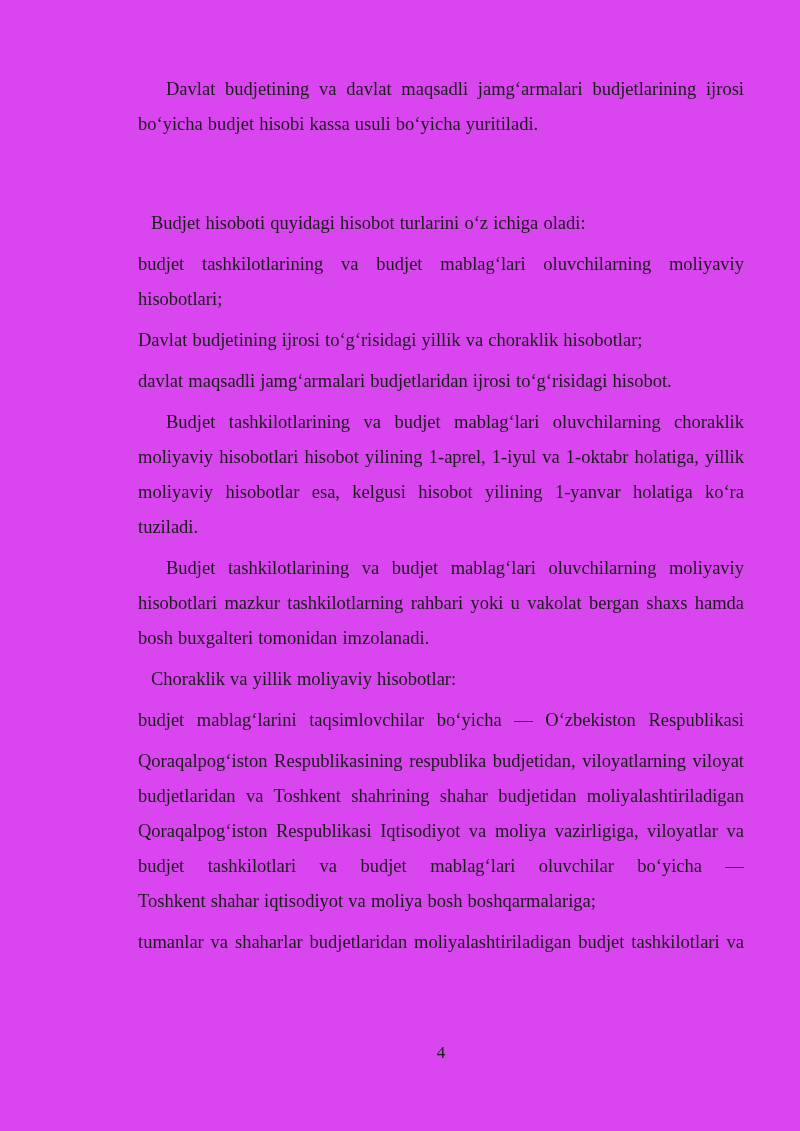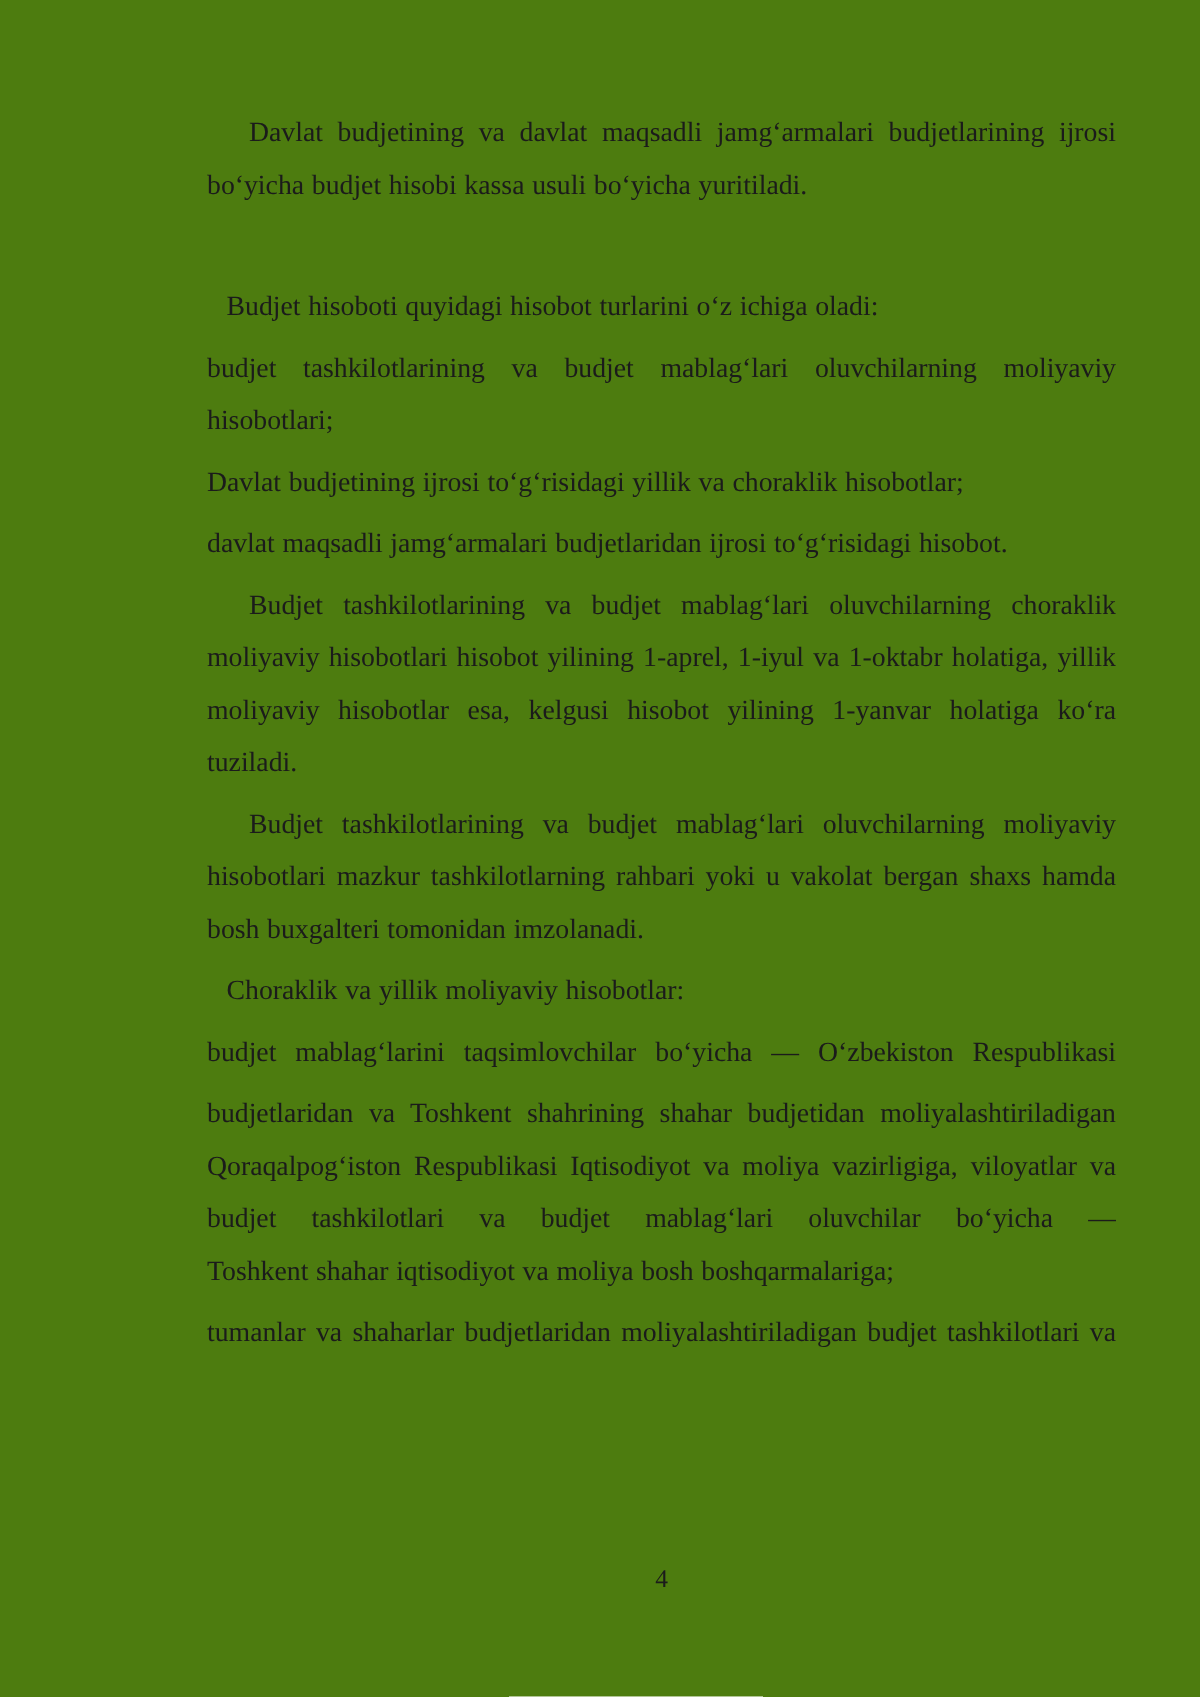--- a/index.html
+++ b/index.html
@@ -4,37 +4,37 @@
 <style>
   html, body {
     margin: 0;
     padding: 0;
     background: #ffffff;
   }
   .page {
     position: relative;
     width: 800px;
     height: 1131px;
-    background: #4d7c0f;
+    background: #d946ef;
     font-family: "Liberation Serif", "DejaVu Serif", serif;
     color: #1b1b1b;
     overflow: hidden;
   }
   .content {
     position: absolute;
     left: 138px;
     top: 72px;
     width: 606px;
     font-size: 18.5px;
   }
   .para {
     margin: 0 0 6px 0;
   }
   .para.gap-before {
-    margin-top: 46px;
+    margin-top: 64px;
   }
   .line {
     display: block;
     line-height: 35px;
     height: 35px;
     overflow: hidden;
     text-align: justify;
     text-align-last: left;
     word-spacing: 0.5px;
   }
@@ -86,20 +86,21 @@
         <div class="line stretch">hisobotlari mazkur tashkilotlarning rahbari yoki u vakolat bergan shaxs hamda</div>
         <div class="line">bosh buxgalteri tomonidan imzolanadi.</div>
       </div>
       <div class="para">
         <div class="line indent-small">Choraklik va yillik moliyaviy hisobotlar:</div>
       </div>
       <div class="para">
         <div class="line stretch">budjet mablagʻlarini taqsimlovchilar boʻyicha — Oʻzbekiston Respublikasi</div>
       </div>
       <div class="para">
+        <div class="line stretch">Qoraqalpogʻiston Respublikasining respublika budjetidan, viloyatlarning viloyat</div>
         <div class="line stretch">budjetlaridan va Toshkent shahrining shahar budjetidan moliyalashtiriladigan</div>
         <div class="line stretch">Qoraqalpogʻiston Respublikasi Iqtisodiyot va moliya vazirligiga, viloyatlar va</div>
         <div class="line stretch">budjet tashkilotlari va budjet mablagʻlari oluvchilar boʻyicha —</div>
         <div class="line">Toshkent shahar iqtisodiyot va moliya bosh boshqarmalariga;</div>
       </div>
       <div class="para">
         <div class="line stretch">tumanlar va shaharlar budjetlaridan moliyalashtiriladigan budjet tashkilotlari va</div>
       </div>
     </div>
   <div class="footer">4</div>

